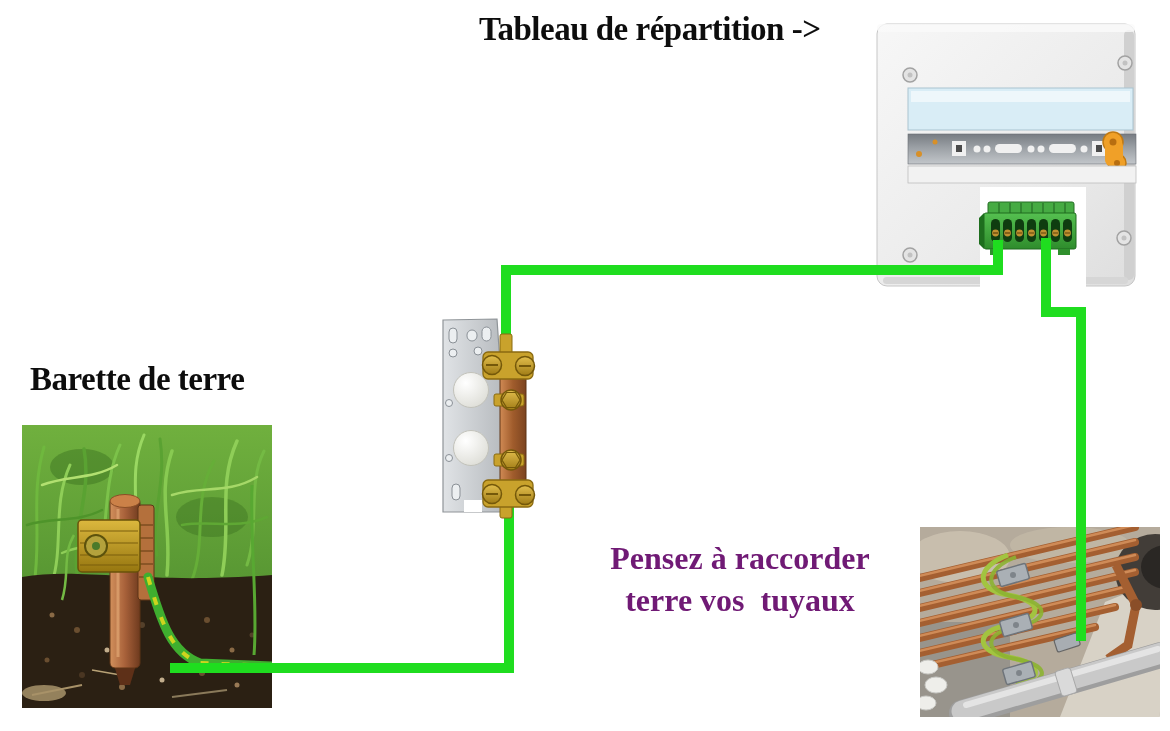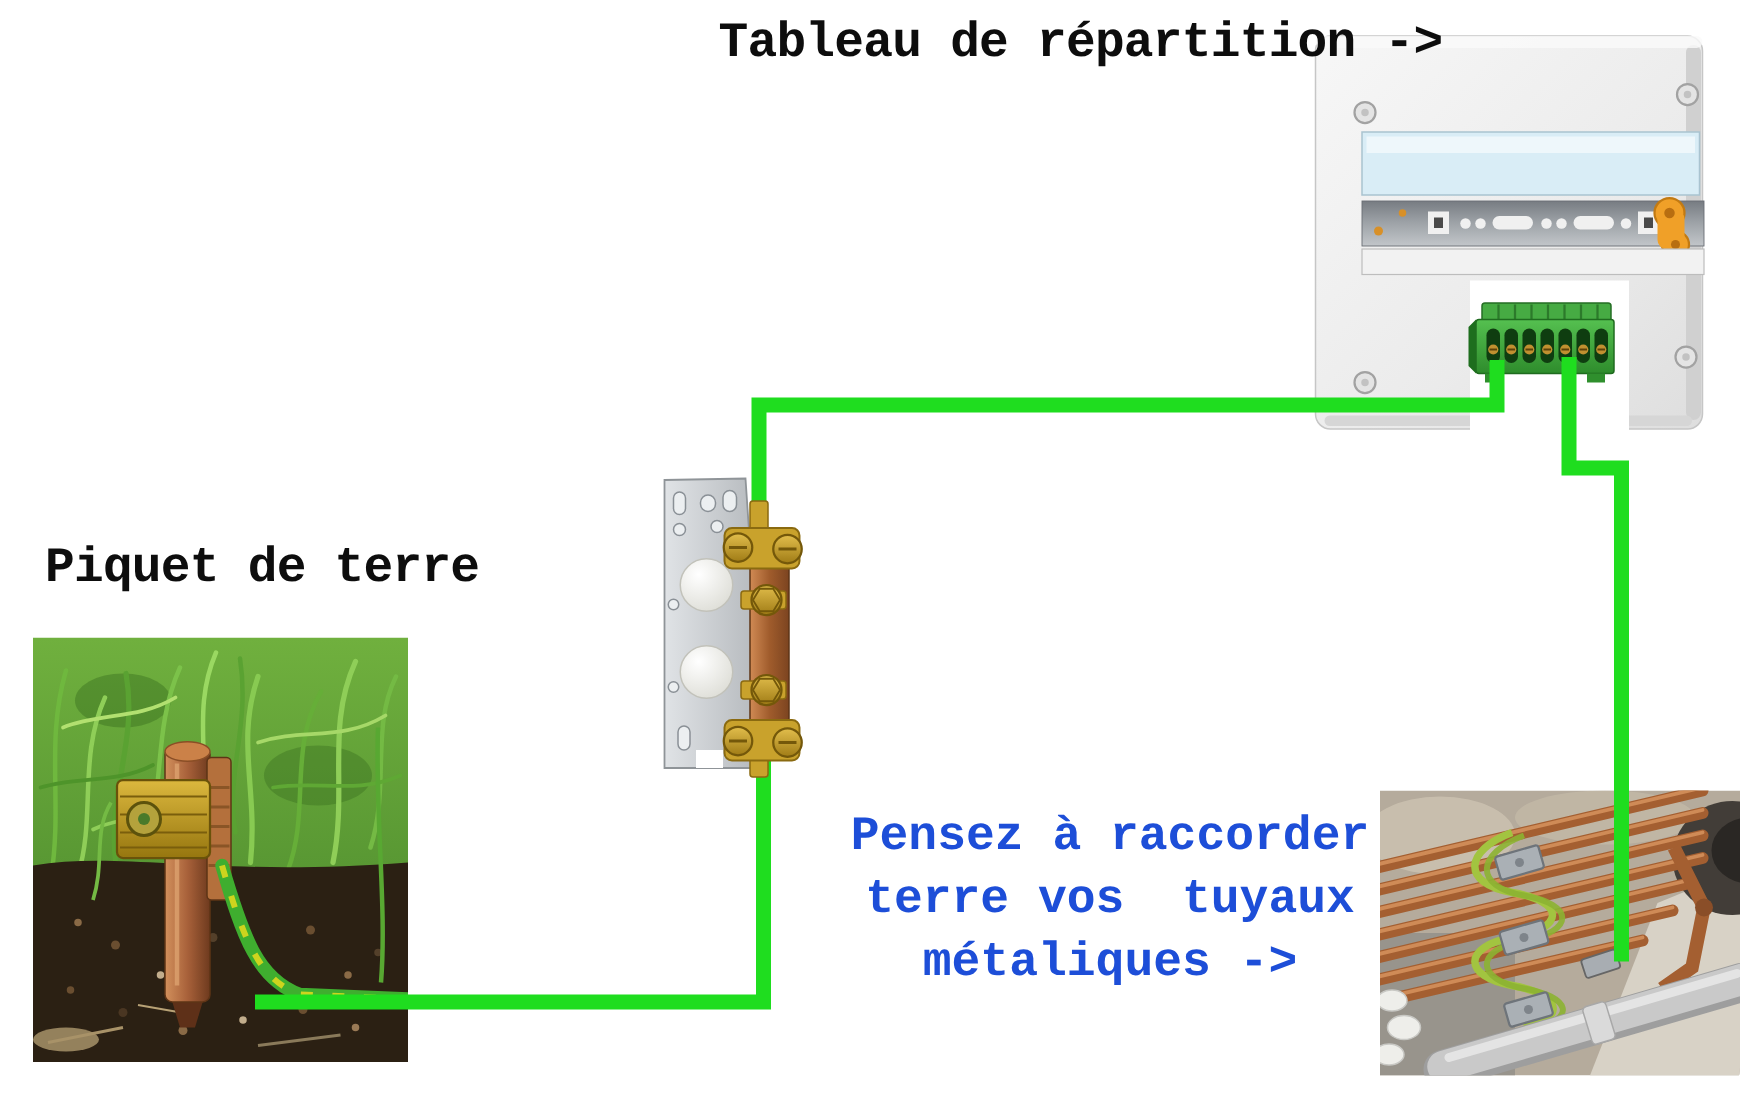--- a/index.html
+++ b/index.html
@@ -1,49 +1,48 @@
 <!DOCTYPE html>
 <html><head>
 <meta charset="utf-8">
 <style>
   html,body{margin:0;padding:0;background:#ffffff;}
   #canvas{
     position:relative;width:1160px;height:731px;background:#ffffff;overflow:hidden;
-    font-family:Liberation Mono, monospace;
+    font-family:Liberation Serif, serif;
     border-radius:19px;
   }
   .abs{position:absolute;}
   .lbl{
     position:absolute;font-weight:700;font-size:33px;color:#0d0d0d;
     white-space:pre;letter-spacing:-0.5px;line-height:1.1;
   }
   .note{
     position:absolute;left:556px;top:537px;width:368px;text-align:center;
-    font-weight:700;font-size:32px;color:#1d4ed8;line-height:42px;
+    font-weight:700;font-size:32px;color:#701a75;line-height:42px;
   }
   .note-line{white-space:pre;}
   svg{display:block;}
   .layer-photo{z-index:1;}
   .layer-panel{z-index:2;}
   .layer-wire{z-index:5;pointer-events:none;}
   .layer-bar{z-index:10;}
   .layer-lbl{z-index:20;}
 </style>
 </head>
 <body>
 
 <div id="canvas">
 
   <div class="lbl layer-lbl" style="left:479px;top:11px;">Tableau de répartition -&gt;</div>
-  <div class="lbl layer-lbl" style="left:30px;top:361px;">Piquet de terre</div>
+  <div class="lbl layer-lbl" style="left:30px;top:361px;">Barette de terre</div>
 
   <div class="note layer-lbl">
     <div class="note-line">Pensez à raccorder</div>
     <div class="note-line">terre vos  tuyaux</div>
-    <div class="note-line">métaliques -&gt;</div>
   </div>
 
   <svg class="abs layer-panel" style="left:873px;top:22px;" width="270" height="272" viewBox="0 0 270 272">
     <defs>
       <linearGradient id="pg" x1="0" y1="0" x2="1" y2="1">
         <stop offset="0" stop-color="#f7f7f7"></stop>
           <stop offset="0.6" stop-color="#ebebeb"></stop>
           <stop offset="1" stop-color="#dedede"></stop>
       </linearGradient>
       <linearGradient id="railg" x1="0" y1="0" x2="0" y2="1">

